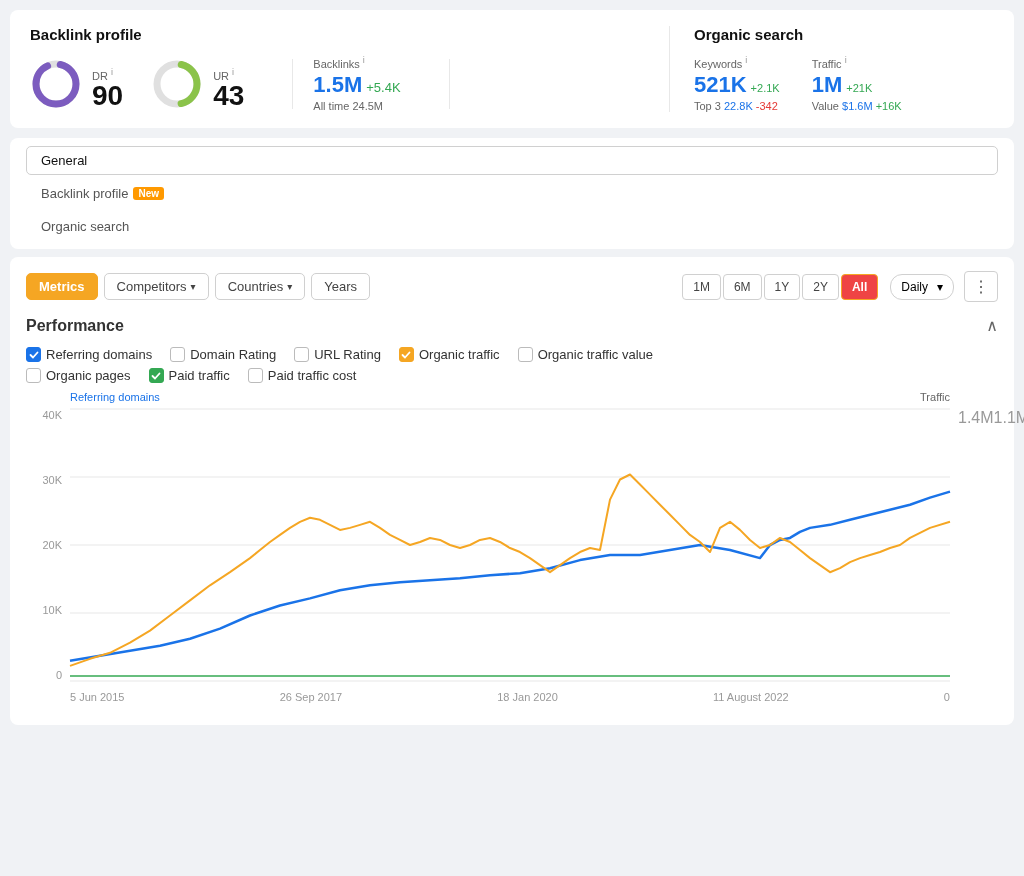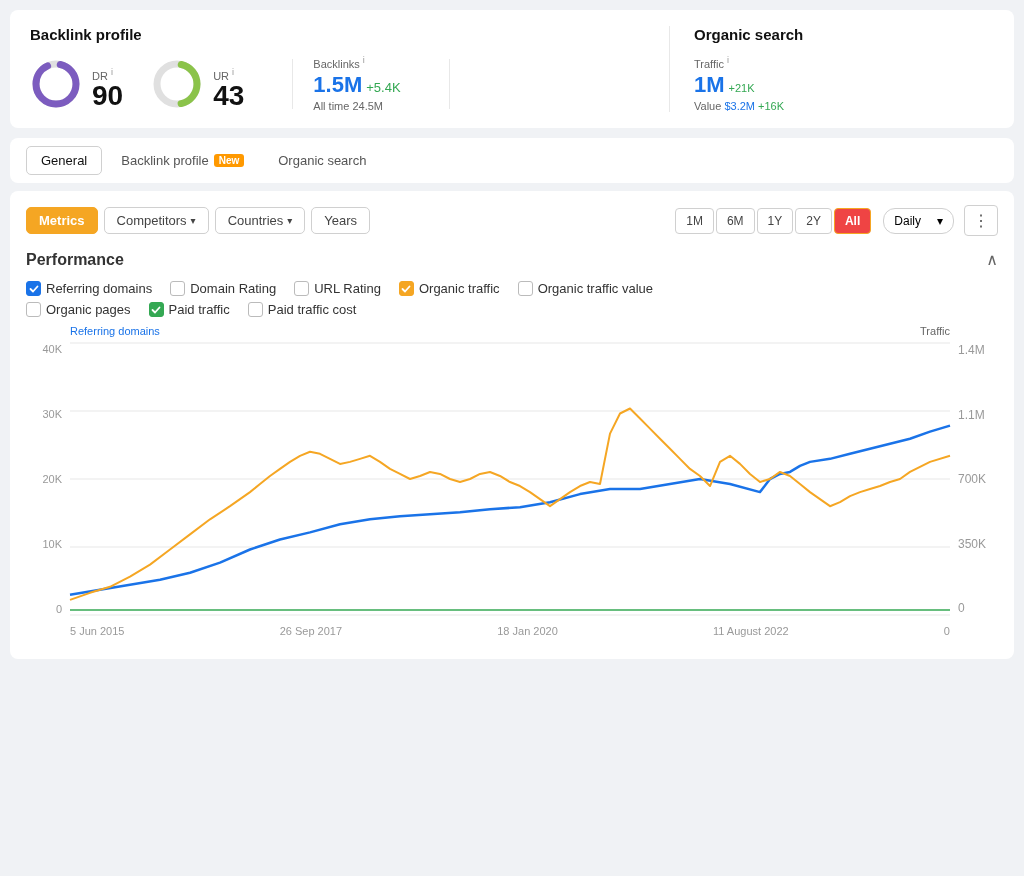--- a/index.html
+++ b/index.html
@@ -21,56 +21,56 @@
     .metric-col { margin-right: 28px; }
     .metric-col .label { font-size: 11px; color: #666; margin-bottom: 2px; }
     .metric-col .value { font-size: 22px; font-weight: 700; color: #1a73e8; line-height: 1.2; }
     .metric-col .delta { font-size: 13px; color: #34a853; margin-left: 4px; }
     .metric-col .subtext { font-size: 11px; color: #666; margin-top: 2px; }
     .ar-row { margin-top: 6px; font-size: 12px; color: #666; }
     .ar-row span.ar-link { color: #1a73e8; font-weight: 600; }
     .ar-row span.delta-red { color: #e53935; }
     .right-metrics { display: flex; gap: 32px; }
     .right-metric .label { font-size: 11px; color: #666; margin-bottom: 2px; }
-    .tabs-bar-inner { background: #fff; border-radius: 8px; padding: 8px 16px; display: flex; gap: 4px; }
+    .tabs-bar-inner { background: #fff; border-radius: 8px; padding: 8px 16px; display: flex; gap: 4px; flex-direction: column; }
     .tab { padding: 6px 14px; border-radius: 5px; cursor: pointer; font-size: 13px; color: #555; border: 1px solid transparent; }
     .tab.active { background: #fff; border: 1px solid #d0d0d0; color: #111; font-weight: 500; }
     .tab-new-badge { background: #f90; color: #fff; font-size: 10px; padding: 1px 5px; border-radius: 3px; margin-left: 5px; font-weight: 600; }
 
     
     .chart-card { background: #fff; border-radius: 8px; padding: 14px 16px; }
 
     
     .filter-row { display: flex; align-items: center; gap: 6px; margin-bottom: 14px; }
     .filter-btn { padding: 5px 12px; border-radius: 5px; border: 1px solid #d0d0d0; background: #fff; font-size: 13px; cursor: pointer; color: #444; display: flex; align-items: center; gap: 4px; }
     .filter-btn.active { background: #f5a623; color: #fff; border-color: #f5a623; font-weight: 600; }
     .filter-btn .arrow { font-size: 10px; }
     .time-btns { margin-left: auto; display: flex; gap: 2px; align-items: center; }
     .time-btn { padding: 5px 10px; border-radius: 4px; border: 1px solid #d0d0d0; background: #fff; font-size: 12px; cursor: pointer; color: #444; }
     .time-btn.active { background: #ef4444; color: #fff; border-color: #f5a623; font-weight: 600; }
-    .daily-btn { padding: 5px 10px; border-radius: 12px; border: 1px solid #d0d0d0; background: #fff; font-size: 12px; cursor: pointer; margin-left: 6px; display: flex; align-items: center; gap: 16px; }
+    .daily-btn { padding: 5px 10px; border-radius: 12px; border: 1px solid #d0d0d0; background: #fff; font-size: 12px; cursor: pointer; margin-left: 6px; display: flex; align-items: center; gap: 9px; }
     .more-btn { padding: 5px 8px; border-radius: 4px; border: 1px solid #d0d0d0; background: #fff; cursor: pointer; font-size: 16px; color: #555; margin-left: 4px; }
 
     
     .perf-header { display: flex; align-items: center; justify-content: space-between; margin-bottom: 12px; }
     .perf-title { font-size: 16px; font-weight: 700; }
 
     
     .checkboxes-row { display: flex; flex-wrap: wrap; gap: 6px 0; margin-bottom: 8px; align-items: center; }
     .check-item { display: flex; align-items: center; gap: 5px; margin-right: 18px; font-size: 13px; cursor: pointer; }
     .check-box { width: 15px; height: 15px; border: 1.5px solid #bbb; border-radius: 3px; display: flex; align-items: center; justify-content: center; background: #fff; }
     .check-box.checked-blue { background: #1a73e8; border-color: #1a73e8; }
     .check-box.checked-orange { background: #f5a623; border-color: #f5a623; }
     .check-box.checked-green { background: #34a853; border-color: #34a853; }
     .check-box svg { width: 10px; height: 10px; }
 
     
     .chart-area { position: relative; width: 100%; height: 320px; }
     .y-axis-left { position: absolute; left: 0; top: 0; bottom: 30px; width: 40px; display: flex; flex-direction: column; justify-content: space-between; font-size: 11px; color: #999; text-align: right; padding-right: 4px; }
-    .y-axis-right { position: absolute; right: 0; top: 0; bottom: 30px; width: 44px; display: flex; flex-direction: column; justify-content: space-between; font-size: 12px; color: #999; text-align: left; padding-left: 4px; }
+    .y-axis-right { position: absolute; right: 0; top: 0; bottom: 30px; width: 44px; display: flex; flex-direction: row; justify-content: space-between; font-size: 16px; color: #999; text-align: left; padding-left: 4px; }
     .chart-inner { position: absolute; left: 44px; right: 48px; top: 0; bottom: 30px; }
     .x-axis { position: absolute; left: 44px; right: 48px; bottom: 0; height: 28px; display: flex; justify-content: space-between; align-items: center; font-size: 11px; color: #999; }
     svg.chart-svg { width: 100%; height: 100%; overflow: visible; }
     .grid-line { stroke: #e8e8e8; stroke-width: 1; }
   </style>
 </head>
 <body>
 
 <div class="container">
 
@@ -114,28 +114,40 @@
         </div>
         <div class="divider-v"></div>
 
       </div>
     </div>
 
     <div class="stats-right">
       <div class="section-title">Organic search</div>
       <div class="right-metrics">
         <div class="right-metric">
+          <div class="label"><span>Keywords</span> <sup style="color:#999;font-size:9px">i</sup></div>
+          <div style="display:flex;align-items:baseline">
+            <span style="font-size:22px;font-weight:700;color:#1a73e8">521K</span>
+            <span style="font-size:11px;color:#34a853;margin-left:4px">+2.1K</span>
+          </div>
+          <div style="font-size:11px;color:#666;margin-top:2px">
+            <span>Top 3</span>
+            <span style="color:#1a73e8">22.8K</span>
+            <span style="color:#e53935">-342</span>
+          </div>
+        </div>
+        <div class="right-metric">
           <div class="label"><span>Traffic</span> <sup style="color:#999;font-size:9px">i</sup></div>
           <div style="display:flex;align-items:baseline">
             <span style="font-size:22px;font-weight:700;color:#1a73e8">1M</span>
             <span style="font-size:11px;color:#34a853;margin-left:4px">+21K</span>
           </div>
           <div style="font-size:11px;color:#666;margin-top:2px">
             <span>Value</span>
-            <span style="color:#1a73e8">$3.2M</span>
+            <span style="color:#1a73e8">$1.6M</span>
             <span style="color:#34a853">+16K</span>
           </div>
         </div>
       </div>
     </div>
   </div>
 
   <div class="tabs-bar-inner" style="background:#fff;border-radius:8px;padding:8px 16px;display:flex;gap:4px;margin-bottom:8px">
     <div class="tab active">General</div>
     <div class="tab" style="display:flex;align-items:center">

